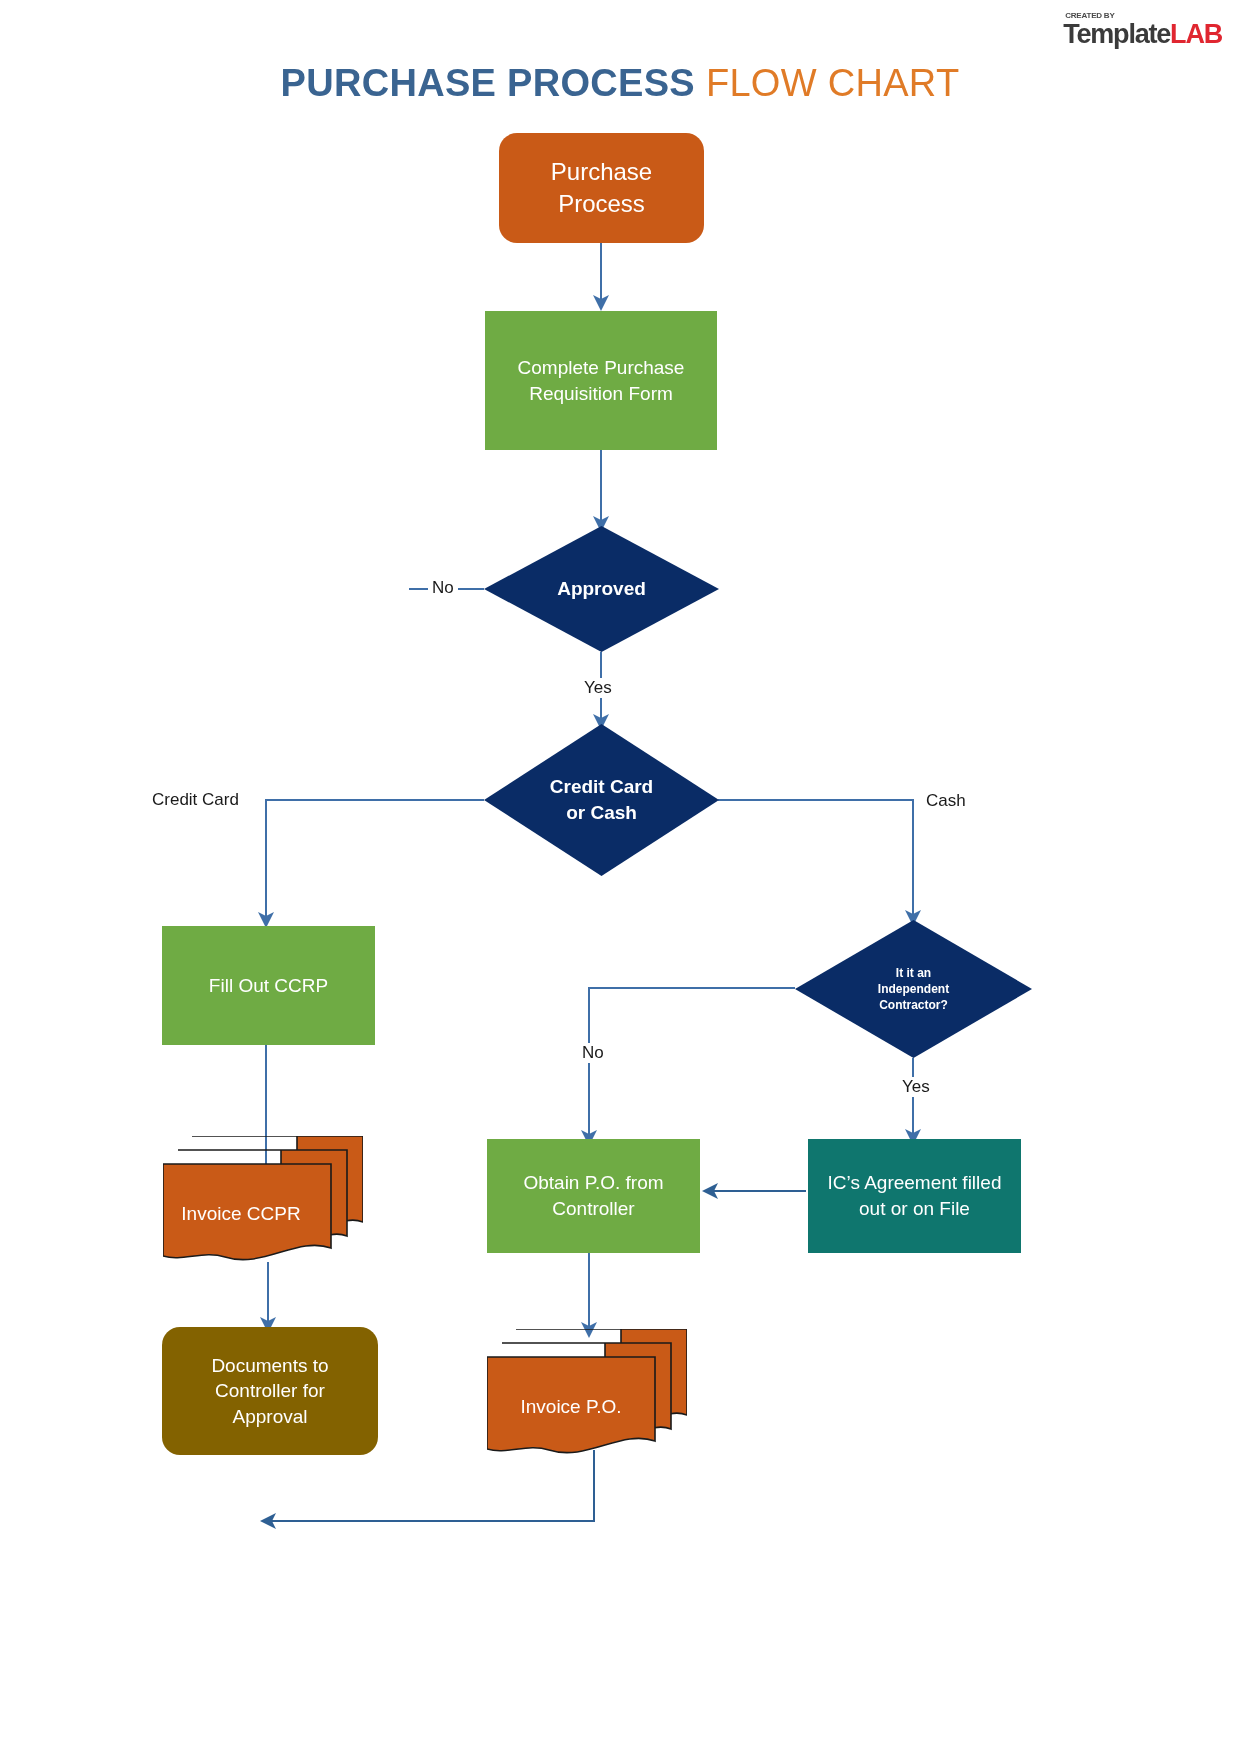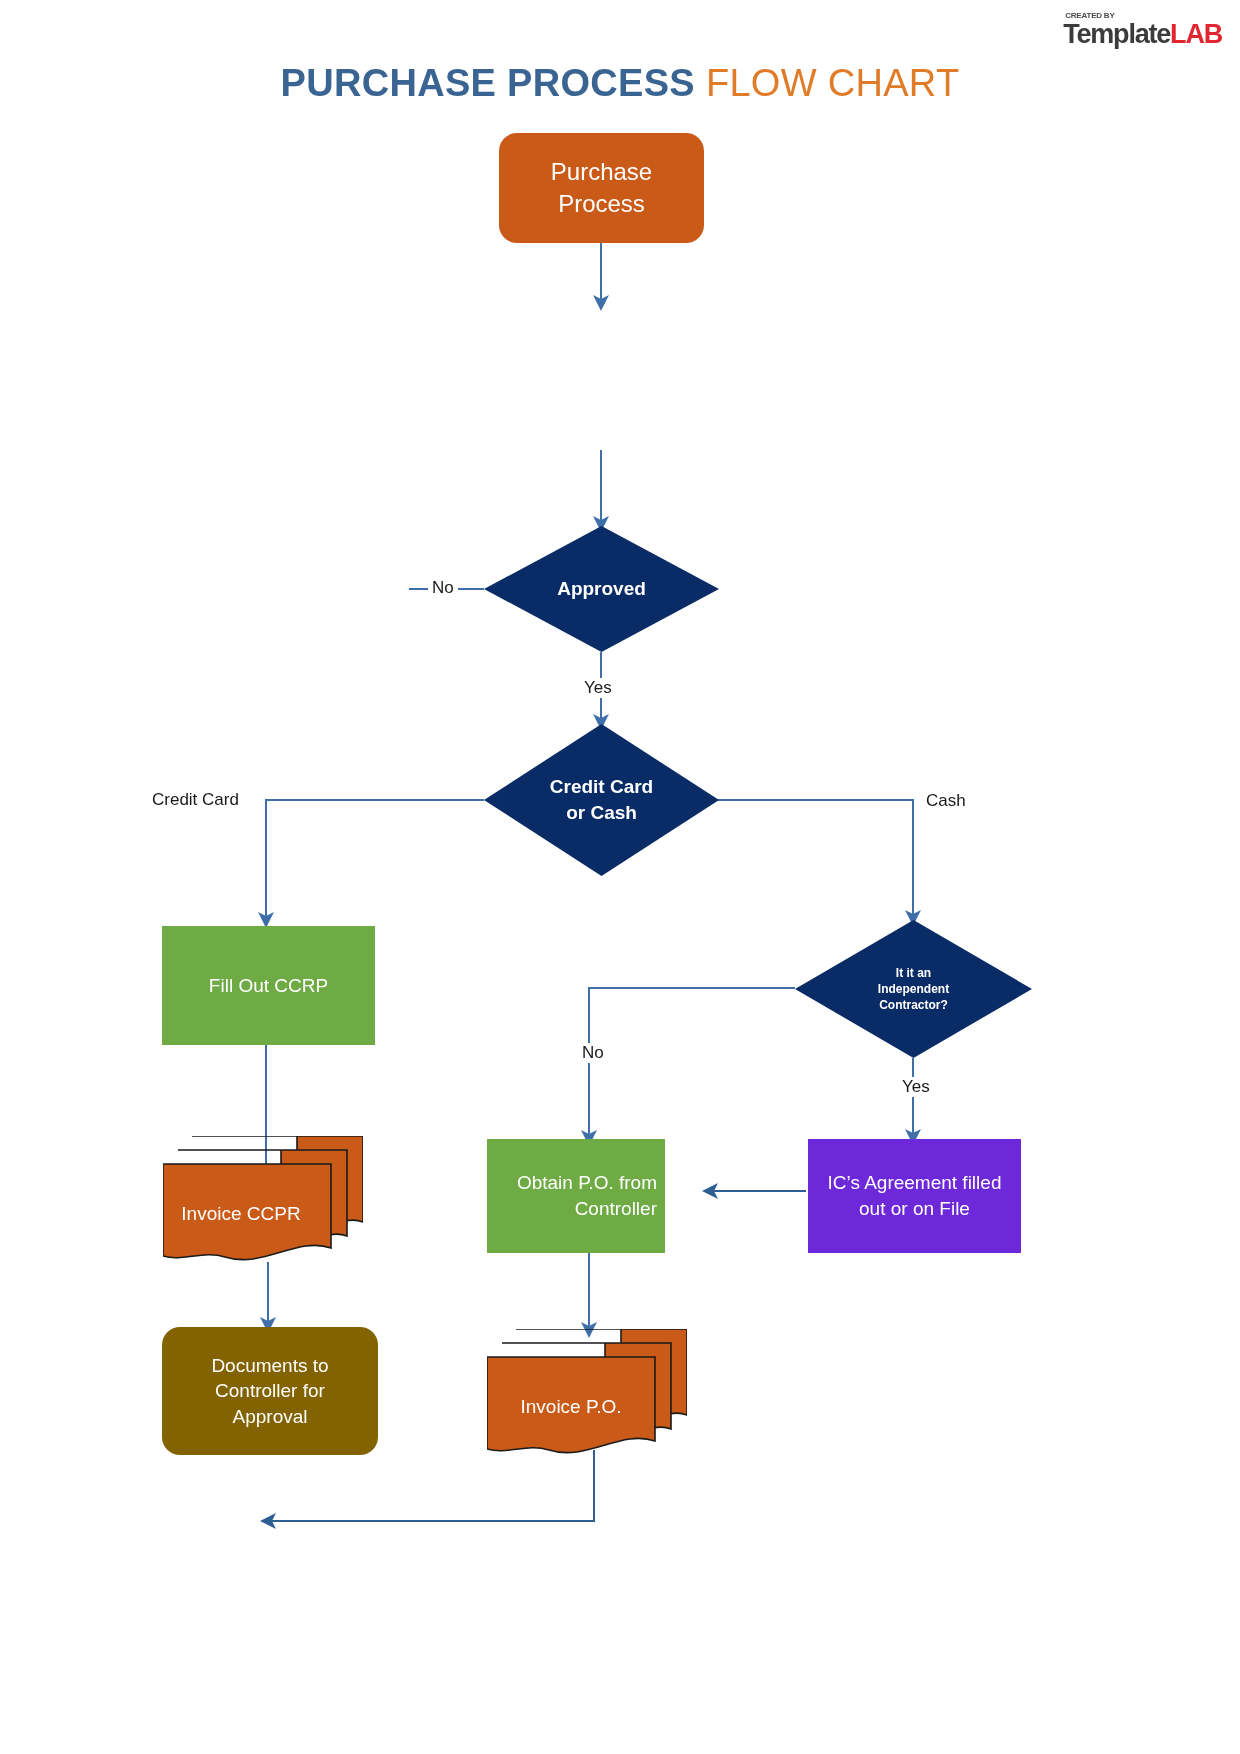--- a/index.html
+++ b/index.html
@@ -181,20 +181,24 @@
   <div class="edge-label" style="left:148px; top:790px;">Credit Card</div>
   <div class="edge-label" style="left:922px; top:791px;">Cash</div>
   <div class="edge-label" style="left:578px; top:1043px;">No</div>
   <div class="edge-label" style="left:898px; top:1077px;">Yes</div>
 
   <div class="node rounded" style="left:499px; top:133px; width:205px; height:110px; background:#c95a17; font-size:24px; flex-direction:column;">
     <span>Purchase</span>
     <span>Process</span>
   </div>
 
+  <div class="node proc" style="left:485px; top:311px; width:232px; height:139px; background:#6fab44; flex-direction:column;">
+    <span>Complete Purchase</span>
+    <span>Requisition Form</span>
+  </div>
 
   <div class="diamond" style="left:484px; top:526px; width:235px; height:126px;">
     <svg width="235" height="126" viewBox="0 0 235 126">
       <polygon points="117.5,0 235,63 117.5,126 0,63" fill="#0a2c66"></polygon>
     </svg>
     <div class="dlabel">Approved</div>
   </div>
 
 
   <div class="diamond" style="left:484px; top:724px; width:235px; height:152px;">
@@ -220,26 +224,26 @@
 
   <div class="docshape" style="left:163px; top:1136px; width:200px; height:128px;">
     <svg width="200" height="128" viewBox="0 0 200 128">
       <path d="M29,0 L200,0 L200,86 C176,77 160,104 134,95 L134,0 Z" fill="#c95a17" stroke="#1a1a1a" stroke-width="1.6"></path>
       <path d="M15,14 L184,14 L184,100 C160,91 144,118 118,109 L118,14 Z" fill="#c95a17" stroke="#1a1a1a" stroke-width="1.6"></path>
       <path d="M0,28 L168,28 L168,112 C134,100 100,133 62,121 C40,114 20,126 0,120 Z" fill="#c95a17" stroke="#1a1a1a" stroke-width="1.6"></path>
     </svg>
     <div class="dtext" style="top:65px; width:156px;">Invoice CCPR</div>
   </div>
 
-  <div class="node proc" style="left:487px; top:1139px; width:178px; height:114px; background:#6fab44; flex-direction:column;align-items:flex-end;">
+  <div class="node proc" style="left:487px; top:1139px; width:213px; height:114px; background:#6fab44; flex-direction:column;">
     <span>Obtain P.O. from</span>
     <span>Controller</span>
   </div>
 
-  <div class="node proc" style="left:808px; top:1139px; width:213px; height:114px; background:#6d28d9; flex-direction:column;">
+  <div class="node proc" style="left:808px; top:1139px; width:213px; height:114px; background:#0f766e; flex-direction:column;">
     <span>IC’s Agreement filled</span>
     <span>out or on File</span>
   </div>
 
   <div class="node rounded" style="left:162px; top:1327px; width:216px; height:128px; background:#836200; flex-direction:column;">
     <span>Documents to</span>
     <span>Controller for</span>
     <span>Approval</span>
   </div>
 

